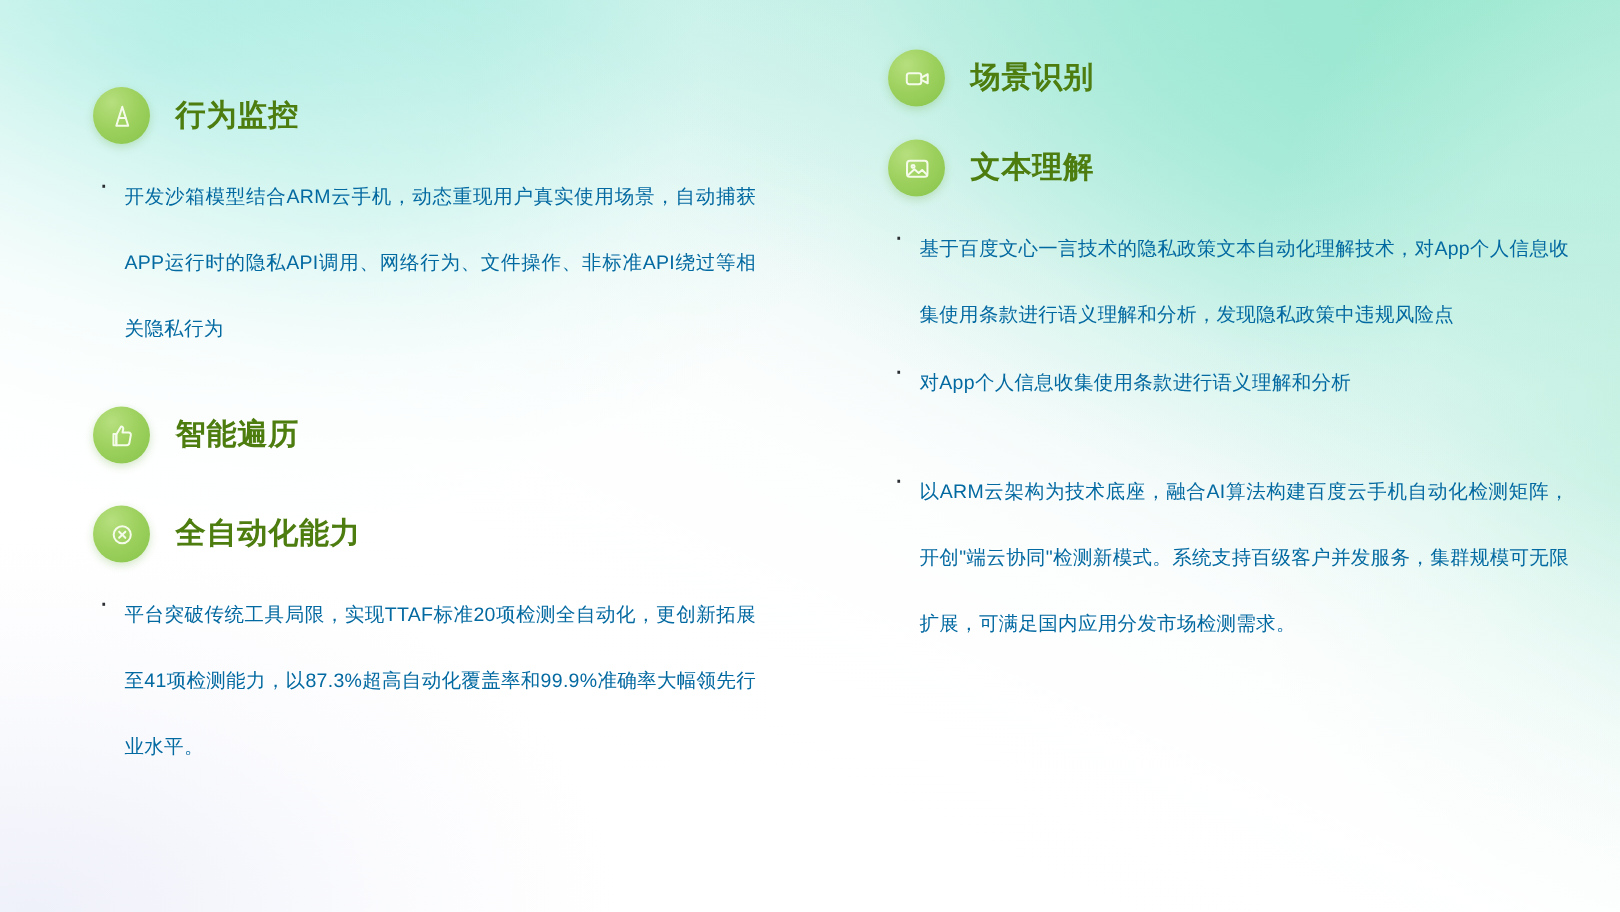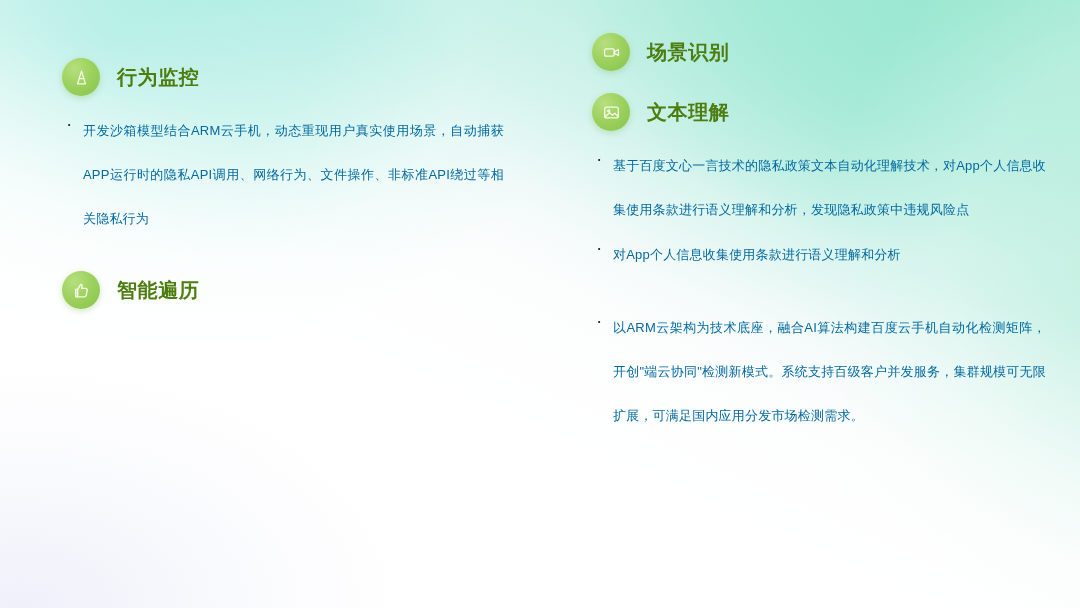--- a/index.html
+++ b/index.html
@@ -199,20 +199,33 @@
               <path d="M7 11 L11 4.2 C12.4 4.2 13 5.2 12.8 6.4 L12.2 9.3 H17.4
                        C18.7 9.3 19.5 10.3 19.2 11.5 L18.1 17.6
                        C17.9 19 17.1 20 15.8 20 H7 Z"></path>
             </svg>
           </span>
           <div class="block-title">智能遍历</div>
         </div>
       </div>
 
       <div class="block">
+        <div class="block-head">
+          <span class="icon-badge">
+            <svg width="19" height="19" viewBox="0 0 24 24" fill="none" stroke="#f4fbe9" stroke-width="1.7" stroke-linecap="round" stroke-linejoin="round">
+              <circle cx="12" cy="12" r="7.2"></circle>
+              <path d="M9.4 9.4 L14.6 14.6"></path>
+              <path d="M14.6 9.4 L9.4 14.6"></path>
+            </svg>
+          </span>
+          <div class="block-title">全自动化能力</div>
+        </div>
+        <ul class="bullets">
+          <li class="bullet">平台突破传统工具局限，实现TTAF标准20项检测全自动化，更创新拓展至41项检测能力，以87.3%超高自动化覆盖率和99.9%准确率大幅领先行业水平。</li>
+        </ul>
       </div>
 
     </div>
 
     <div class="col col-right">
 
       <div class="block">
         <div class="block-head">
           <span class="icon-badge">
             <svg width="19" height="19" viewBox="0 0 24 24" fill="none" stroke="#f4fbe9" stroke-width="1.7" stroke-linecap="round" stroke-linejoin="round">

